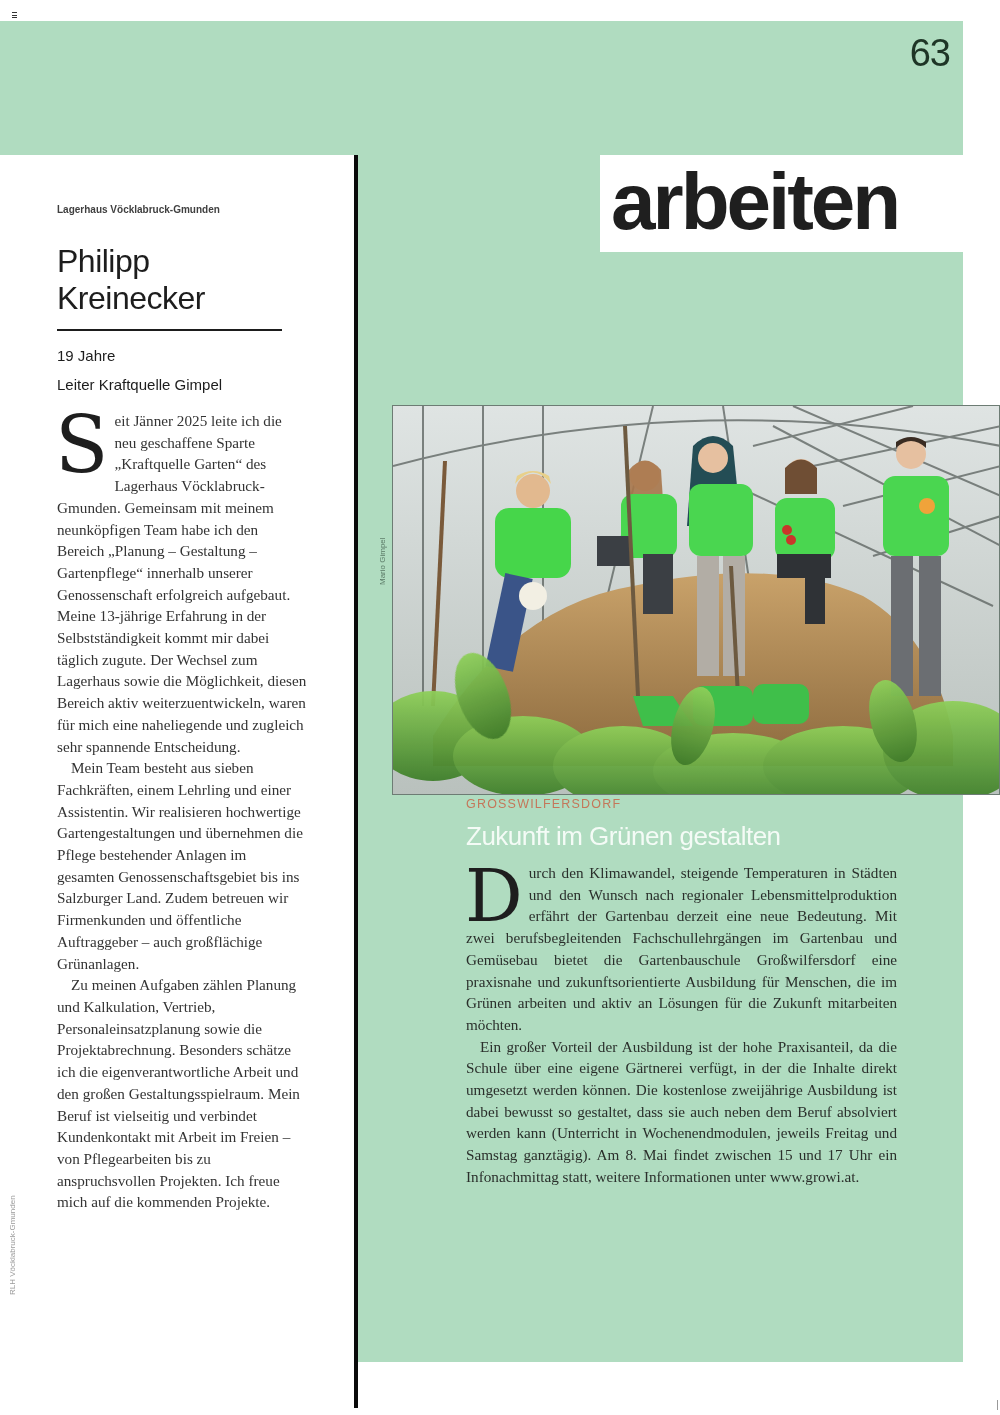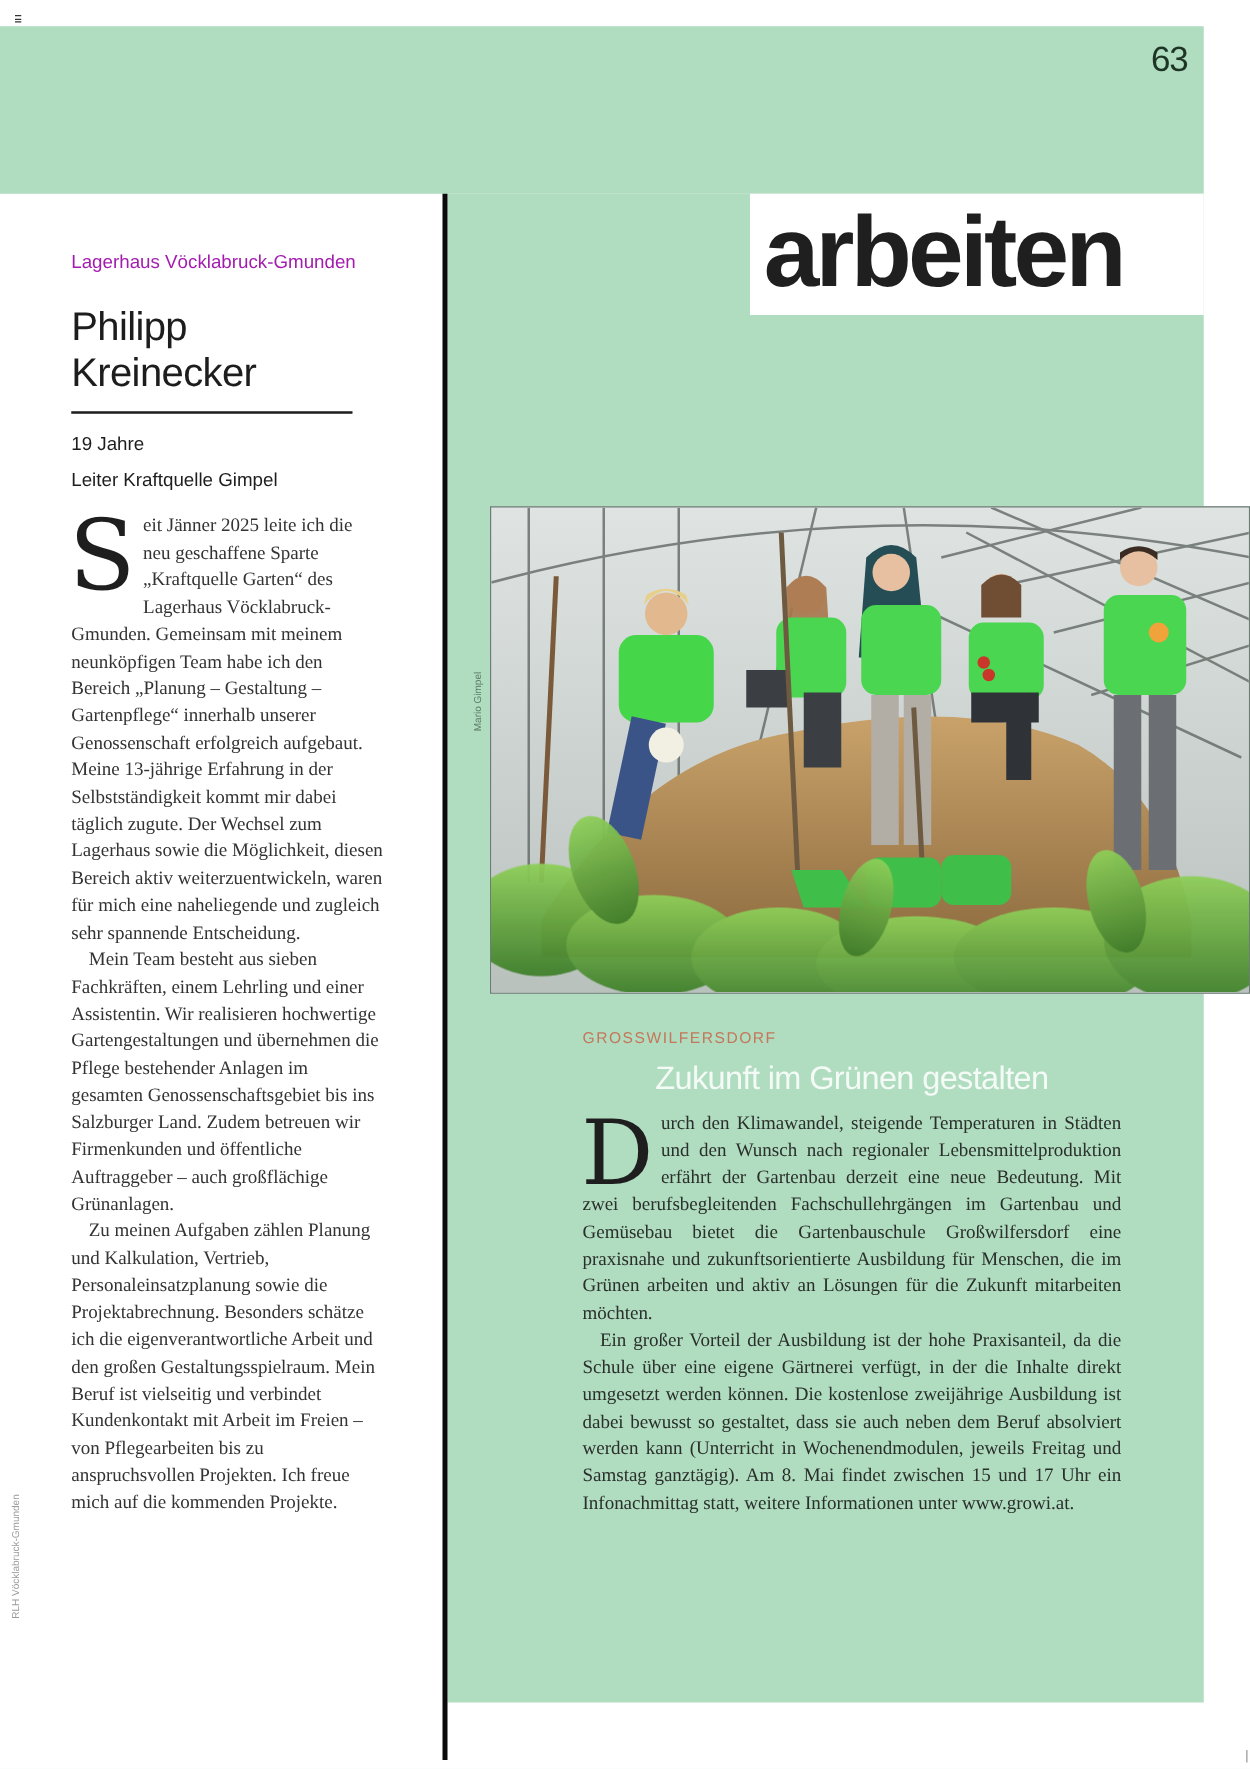--- a/index.html
+++ b/index.html
@@ -7,32 +7,32 @@
   body { position: relative; font-family: "Liberation Serif", "DejaVu Serif", serif; color: #2b2b2b; }
 
   .mark-tl { position: absolute; left: 12px; top: 12px; width: 5px; height: 6px;
              border-top: 1px solid #333; border-bottom: 1px solid #333; }
   .mark-tl::after { content: ""; position: absolute; left: 0; top: 2px; width: 5px; height: 0; border-top: 1px solid #333; }
 
   .green-top { position: absolute; left: 0; top: 21px; width: 963px; height: 134px; background: var(--green); }
   .green-main { position: absolute; left: 358px; top: 155px; width: 605px; height: 1207px; background: var(--green); }
 
   .page-number { position: absolute; left: 880px; top: 32px; width: 70px; text-align: right;
-                 font-family: "Liberation Sans", "DejaVu Sans", sans-serif; font-size: 28px; color: #1e3526;
+                 font-family: "Liberation Sans", "DejaVu Sans", sans-serif; font-size: 38px; color: #1e3526;
                  letter-spacing: -1px; }
 
   .kicker-box { position: absolute; left: 600px; top: 155px; width: 363px; height: 97px; background: #ffffff; }
   .kicker-word { position: absolute; left: 611px; top: 152px; font-family: "Liberation Sans", "DejaVu Sans", sans-serif;
                  font-weight: 700; font-size: 80px; color: #1f1f1f; letter-spacing: -3px; line-height: 100px; }
 
   .vrule { position: absolute; left: 354px; top: 155px; width: 4px; height: 1253px; background: #0a0a0a; }
 
   
   .profile { position: absolute; left: 57px; top: 200px; width: 250px; }
-  .profile .company { font-family: "Liberation Sans", "DejaVu Sans", sans-serif; font-size: 15px; color: #a21caf; line-height: 20px; }
+  .profile .company { font-family: "Liberation Sans", "DejaVu Sans", sans-serif; font-size: 10px; color: #404040; line-height: 20px; font-weight: bold; }
   .profile .name { font-family: "Liberation Sans", "DejaVu Sans", sans-serif; font-size: 32px; color: #1d1d1d;
                    line-height: 37px; margin-top: 23px; letter-spacing: -0.5px; }
   .profile .rule { width: 225px; height: 2px; background: #1d1d1d; margin-top: 12px; }
   .profile .meta { font-family: "Liberation Sans", "DejaVu Sans", sans-serif; font-size: 15px; color: #1d1d1d; line-height: 20px; }
   .profile .age { margin-top: 15px; }
   .profile .role { margin-top: 9px; }
 
   .bio { position: absolute; left: 57px; top: 410px; width: 250px; font-size: 15.2px; line-height: 21.7px; color: #333; }
   .bio p { text-indent: 0; }
   .bio p + p { text-indent: 14px; }
@@ -42,25 +42,25 @@
                  font-family: "Liberation Sans", "DejaVu Sans", sans-serif; font-size: 8px; color: #9a9a9a; white-space: nowrap; }
   .credit-photo { position: absolute; left: 378px; top: 585px; transform-origin: left top; transform: rotate(-90deg);
                   font-family: "Liberation Sans", "DejaVu Sans", sans-serif; font-size: 8px; color: #5a7a66; white-space: nowrap; }
 
   
   .photo { position: absolute; left: 392px; top: 405px; width: 608px; height: 390px; overflow: hidden; background: #cfd6d4;
            border: 1px solid #6d7c74; }
   .photo svg { display: block; }
 
   
-  .article { position: absolute; left: 466px; top: 822px; width: 431px; }
+  .article { position: absolute; left: 466px; top: 796px; width: 431px; }
   .article .location { font-family: "Liberation Sans", "DejaVu Sans", sans-serif; font-size: 12.5px; color: #c4775a;
                        letter-spacing: 1.2px; line-height: 16px; }
   .article .headline { font-family: "Liberation Sans", "DejaVu Sans", sans-serif; font-size: 26px; color: #f4fbf6;
-                       line-height: 32px; margin-top: 8px; letter-spacing: -0.5px; text-align: center; }
+                       line-height: 32px; margin-top: 8px; letter-spacing: -0.5px; }
   .article .body { margin-top: 10px; font-size: 15.2px; line-height: 21.7px; color: #2a2f2b; text-align: justify; }
   .article .body p + p { text-indent: 14px; }
   .dropcap-d { float: left; font-size: 72px; line-height: 56px; margin: 6px 6px 0 -1px; color: #1e1e1e; font-family: "DejaVu Serif", serif; }
 
   .mark-br { position: absolute; left: 997px; top: 1400px; width: 1px; height: 10px; background: #999; }
 
   :root { --green: #b0dcc0; }
 </style>
 </head>
 <body>

